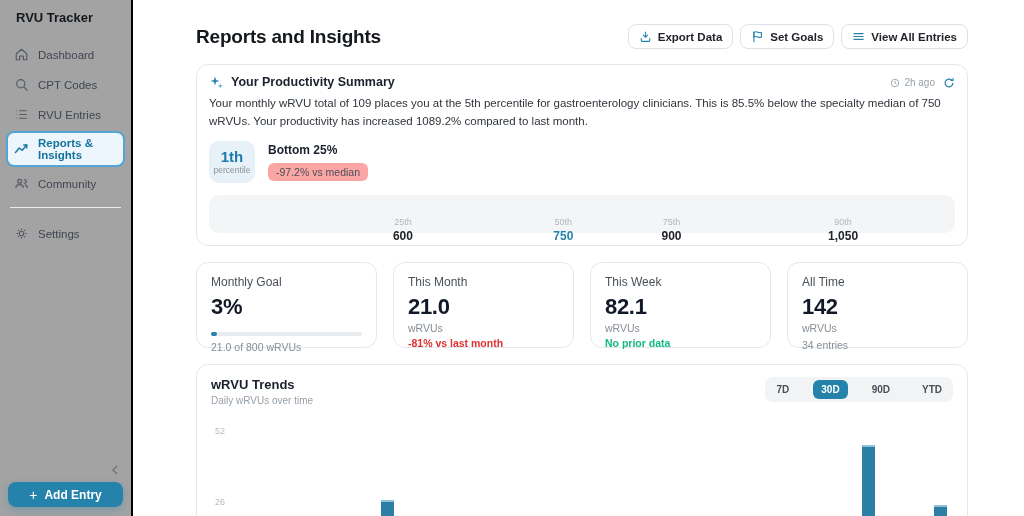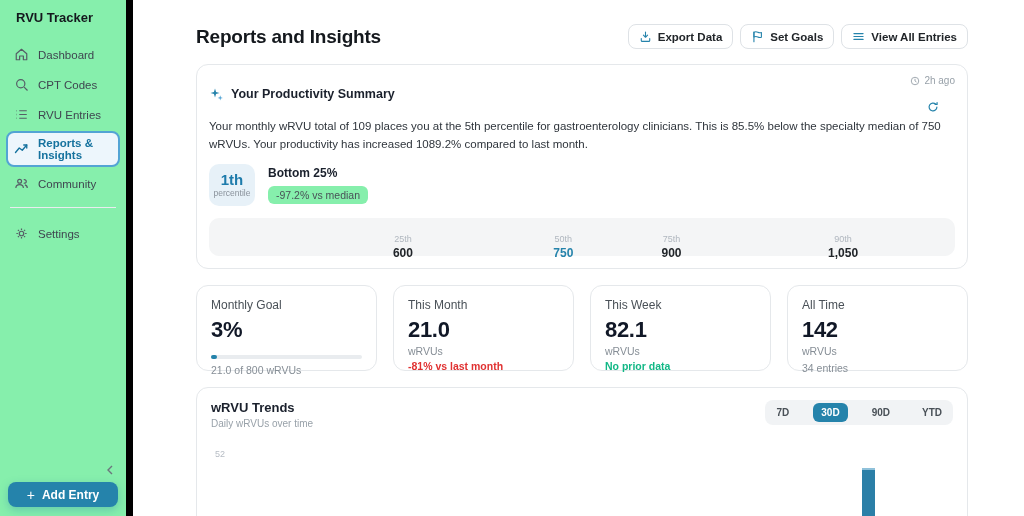--- a/index.html
+++ b/index.html
@@ -1,21 +1,21 @@
 <!DOCTYPE html>
 <html><head>
 <meta charset="utf-8">
 <style>
   * { margin:0; padding:0; box-sizing:border-box; }
   html,body { width:1024px; height:516px; overflow:hidden; background:#fff;
     font-family:"Liberation Sans", sans-serif; color:#1a202c; }
 
   
   .sidebar { position:absolute; left:0; top:0; width:133px; height:516px;
-    background:#86efac; border-right:7px solid #000000; }
+    background:#a3a3a3; border-right:2px solid #000000; }
   .app-title { font-size:13px; font-weight:bold; padding:10px 16px 16px; color:#14181d; }
   .nav-item { display:flex; align-items:center; gap:9px; margin:0 6px 3px;
     padding:6px 8px; border-radius:8px; font-size:11.5px; color:#3f4650; cursor:pointer; }
   .nav-item svg { flex:0 0 auto; stroke:#565d66; }
   .nav-item.active { border:2px solid #53a4d4; background:#edf6fc; color:#15729e;
     font-weight:bold; padding:4px 6px; }
   .nav-item.active svg { stroke:#15729e; }
   .nav-divider { border-top:1px solid #e9ecef; margin:10px 10px 12px; }
   .collapse-btn { position:absolute; right:8px; bottom:38px; width:16px; height:16px;
     display:flex; align-items:center; justify-content:center; cursor:pointer; color:#6c757d; }
@@ -37,35 +37,35 @@
     font-weight:bold; color:#212529; cursor:pointer; font-family:"Liberation Sans", sans-serif; }
   .hdr-btn svg { stroke:#2583ab; }
 
   .card { background:#fff; border:1px solid #e5e8eb; border-radius:12px; }
 
   
   .summary-card { margin-top:15px; padding:10px 12px 12px; }
   .summary-head { display:flex; align-items:center; justify-content:space-between; }
   .summary-title-wrap { display:flex; align-items:flex-start; gap:7px; }
   .summary-title { font-size:12.5px; font-weight:bold; }
-  .summary-meta { display:flex; align-items:center; gap:15px;flex-direction:column; }
+  .summary-meta { display:flex; align-items:center; gap:8px; }
   .updated { display:flex; align-items:center; gap:4px; font-size:10px; color:#98a1a9; }
   .refresh-btn { background:none; border:none; cursor:pointer; padding:0; display:flex; }
   .summary-body { font-size:11.5px; color:#2f353c; line-height:1.55; margin-top:5px; }
   .pct-row { display:flex; align-items:center; gap:13px; margin-top:10px; }
   .pct-box { width:46px; height:42px; background:#e7f1f8; border-radius:10px;
     display:flex; flex-direction:column; align-items:center; justify-content:center; }
   .pct-value { font-size:15px; font-weight:bold; color:#1e7bab; }
   .pct-caption { font-size:8.5px; color:#8a929b; }
   .tier-label { font-size:12px; font-weight:bold; }
-  .vs-pill { display:inline-block; margin-top:6px; background:#86efac; border-radius:6px;
+  .vs-pill { display:inline-block; margin-top:6px; background:#fca5a5; border-radius:6px;
     padding:3px 8px; font-size:10.5px; color:#495057; }
   .scale-strip { position:relative; margin-top:12px; height:38px; background:#f4f5f6;
     border-radius:10px; }
-  .scale-col { position:absolute; top:16px; transform:translateX(-50%); text-align:center; }
+  .scale-col { position:absolute; top:22px; transform:translateX(-50%); text-align:center; }
   .scale-pct { font-size:9px; color:#b0b7bf; }
   .scale-val { font-size:12px; font-weight:bold; color:#212529; margin-top:2px; }
   .scale-col.hl .scale-val { color:#2583ab; }
 
   
   .stats-row { display:grid; grid-template-columns:repeat(4,1fr); gap:16px; margin-top:16px; }
   .stat-card { padding:12px 14px; height:86px; }
   .stat-label { font-size:12px; color:#495057; }
   .stat-value { font-size:22px; font-weight:bold; color:#111827; margin-top:5px; letter-spacing:-0.3px; }
   .stat-unit { font-size:10.5px; color:#868e96; margin-top:2px; }

